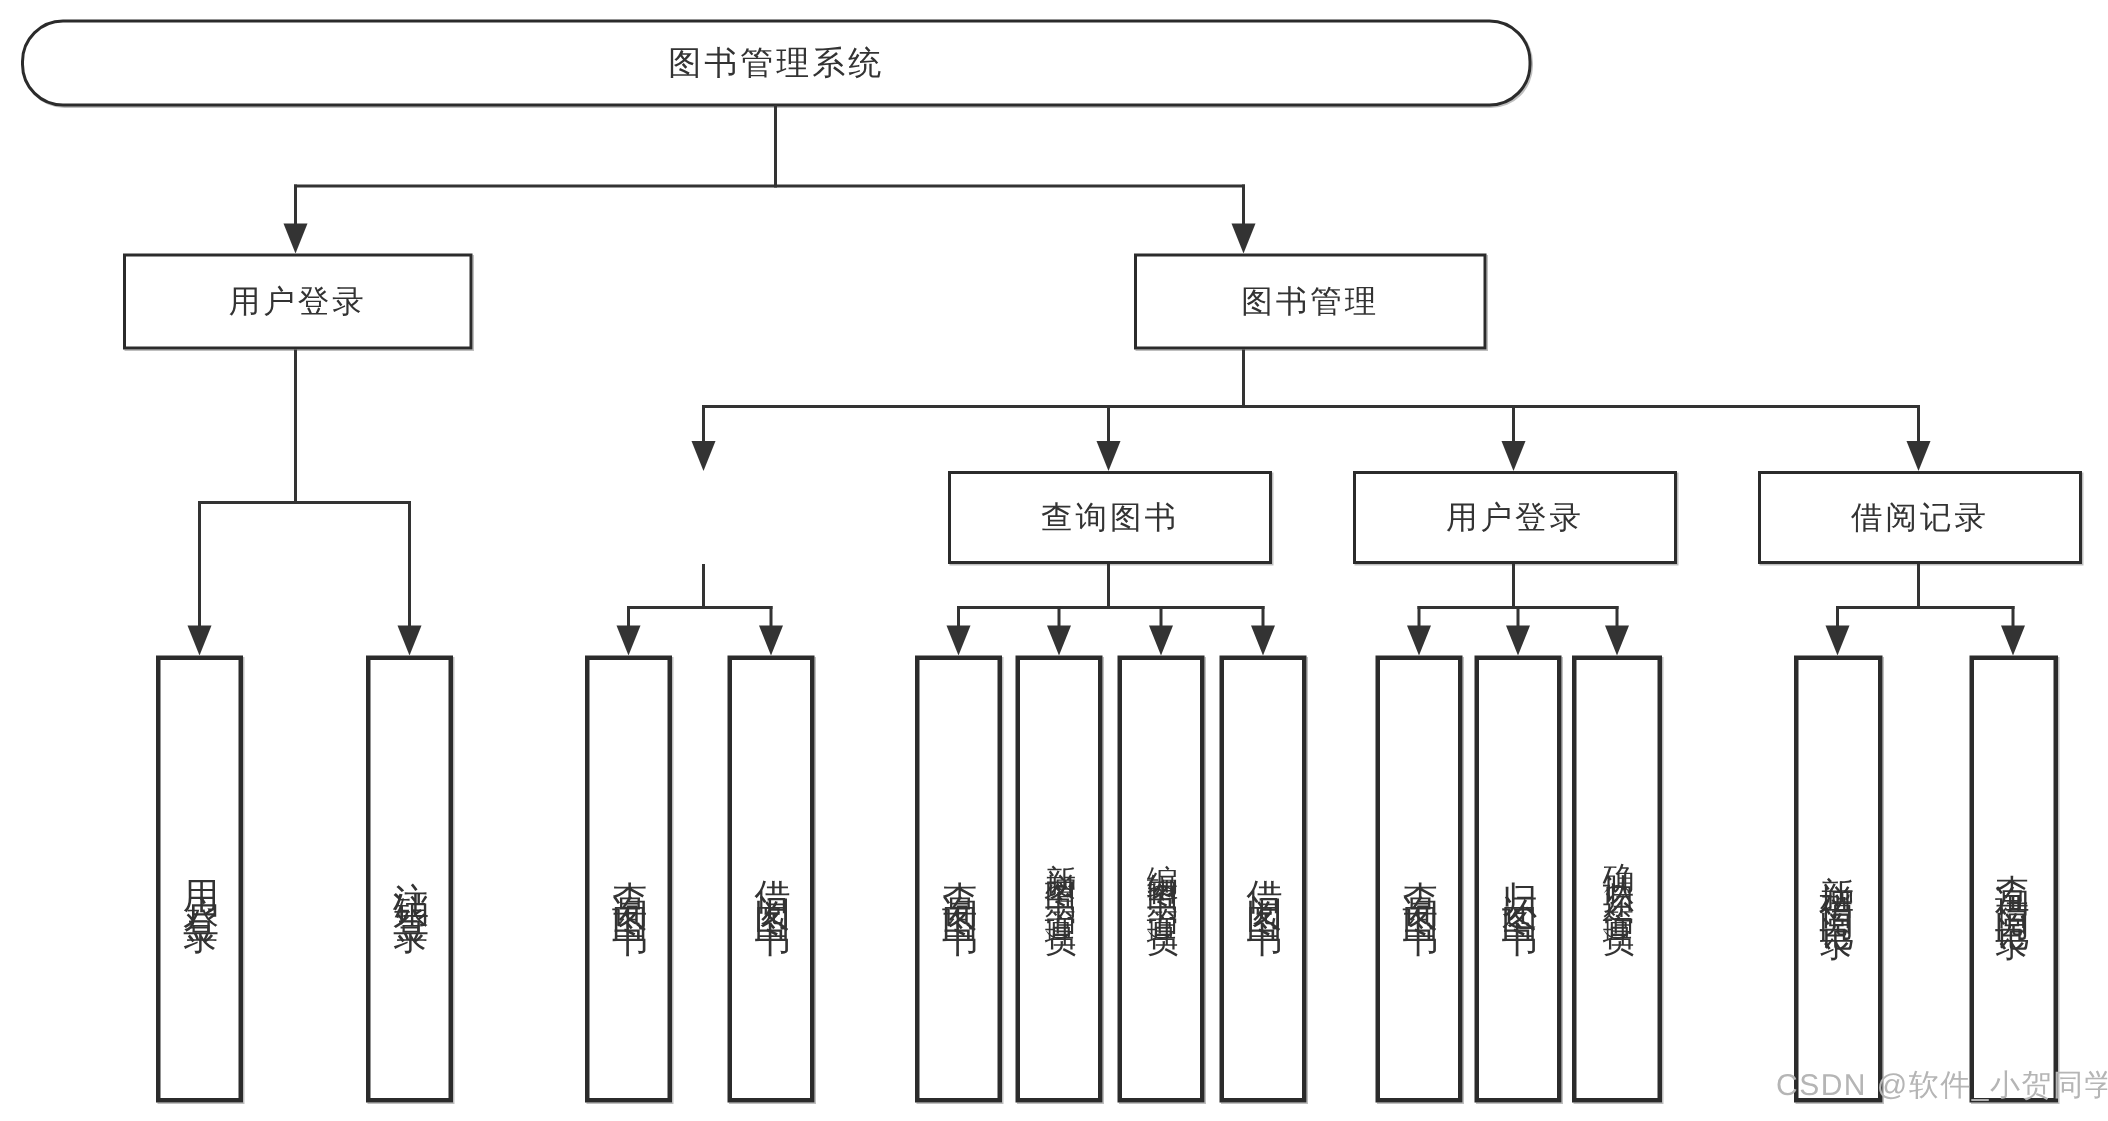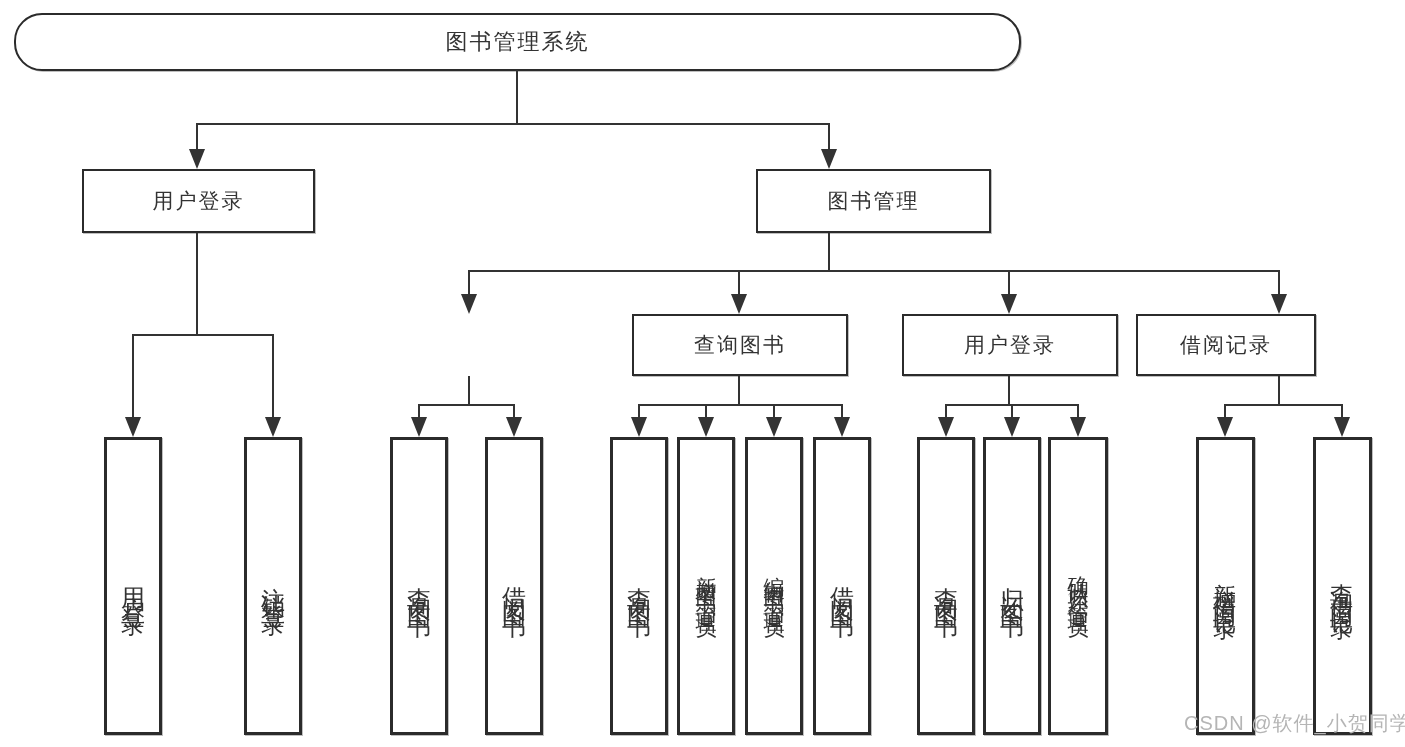--- a/index.html
+++ b/index.html
@@ -89,21 +89,21 @@
   <div class="arrow" style="left:461px;top:294px;"></div>
   <div class="vl" style="left:738px;top:270px;height:26px;"></div>
   <div class="arrow" style="left:731px;top:294px;"></div>
   <div class="vl" style="left:1008px;top:270px;height:26px;"></div>
   <div class="arrow" style="left:1001px;top:294px;"></div>
   <div class="vl" style="left:1278px;top:270px;height:26px;"></div>
   <div class="arrow" style="left:1271px;top:294px;"></div>
 
   <div class="node" style="left:632px;top:314px;width:216px;height:62px;">查询图书</div>
   <div class="node" style="left:902px;top:314px;width:216px;height:62px;">用户登录</div>
-  <div class="node" style="left:1136px;top:314px;width:180px;height:62px;">借阅记录</div>
+  <div class="node" style="left:1172px;top:314px;width:216px;height:62px;">借阅记录</div>
 
   <div class="vl" style="left:468px;top:376px;height:30px;"></div>
   <div class="hl" style="left:418px;top:404px;width:97px;"></div>
   <div class="vl" style="left:418px;top:404px;height:15px;"></div>
   <div class="arrow" style="left:411px;top:417px;"></div>
   <div class="vl" style="left:513px;top:404px;height:15px;"></div>
   <div class="arrow" style="left:506px;top:417px;"></div>
 
   <div class="vl" style="left:738px;top:376px;height:30px;"></div>
   <div class="hl" style="left:638px;top:404px;width:205px;"></div>

